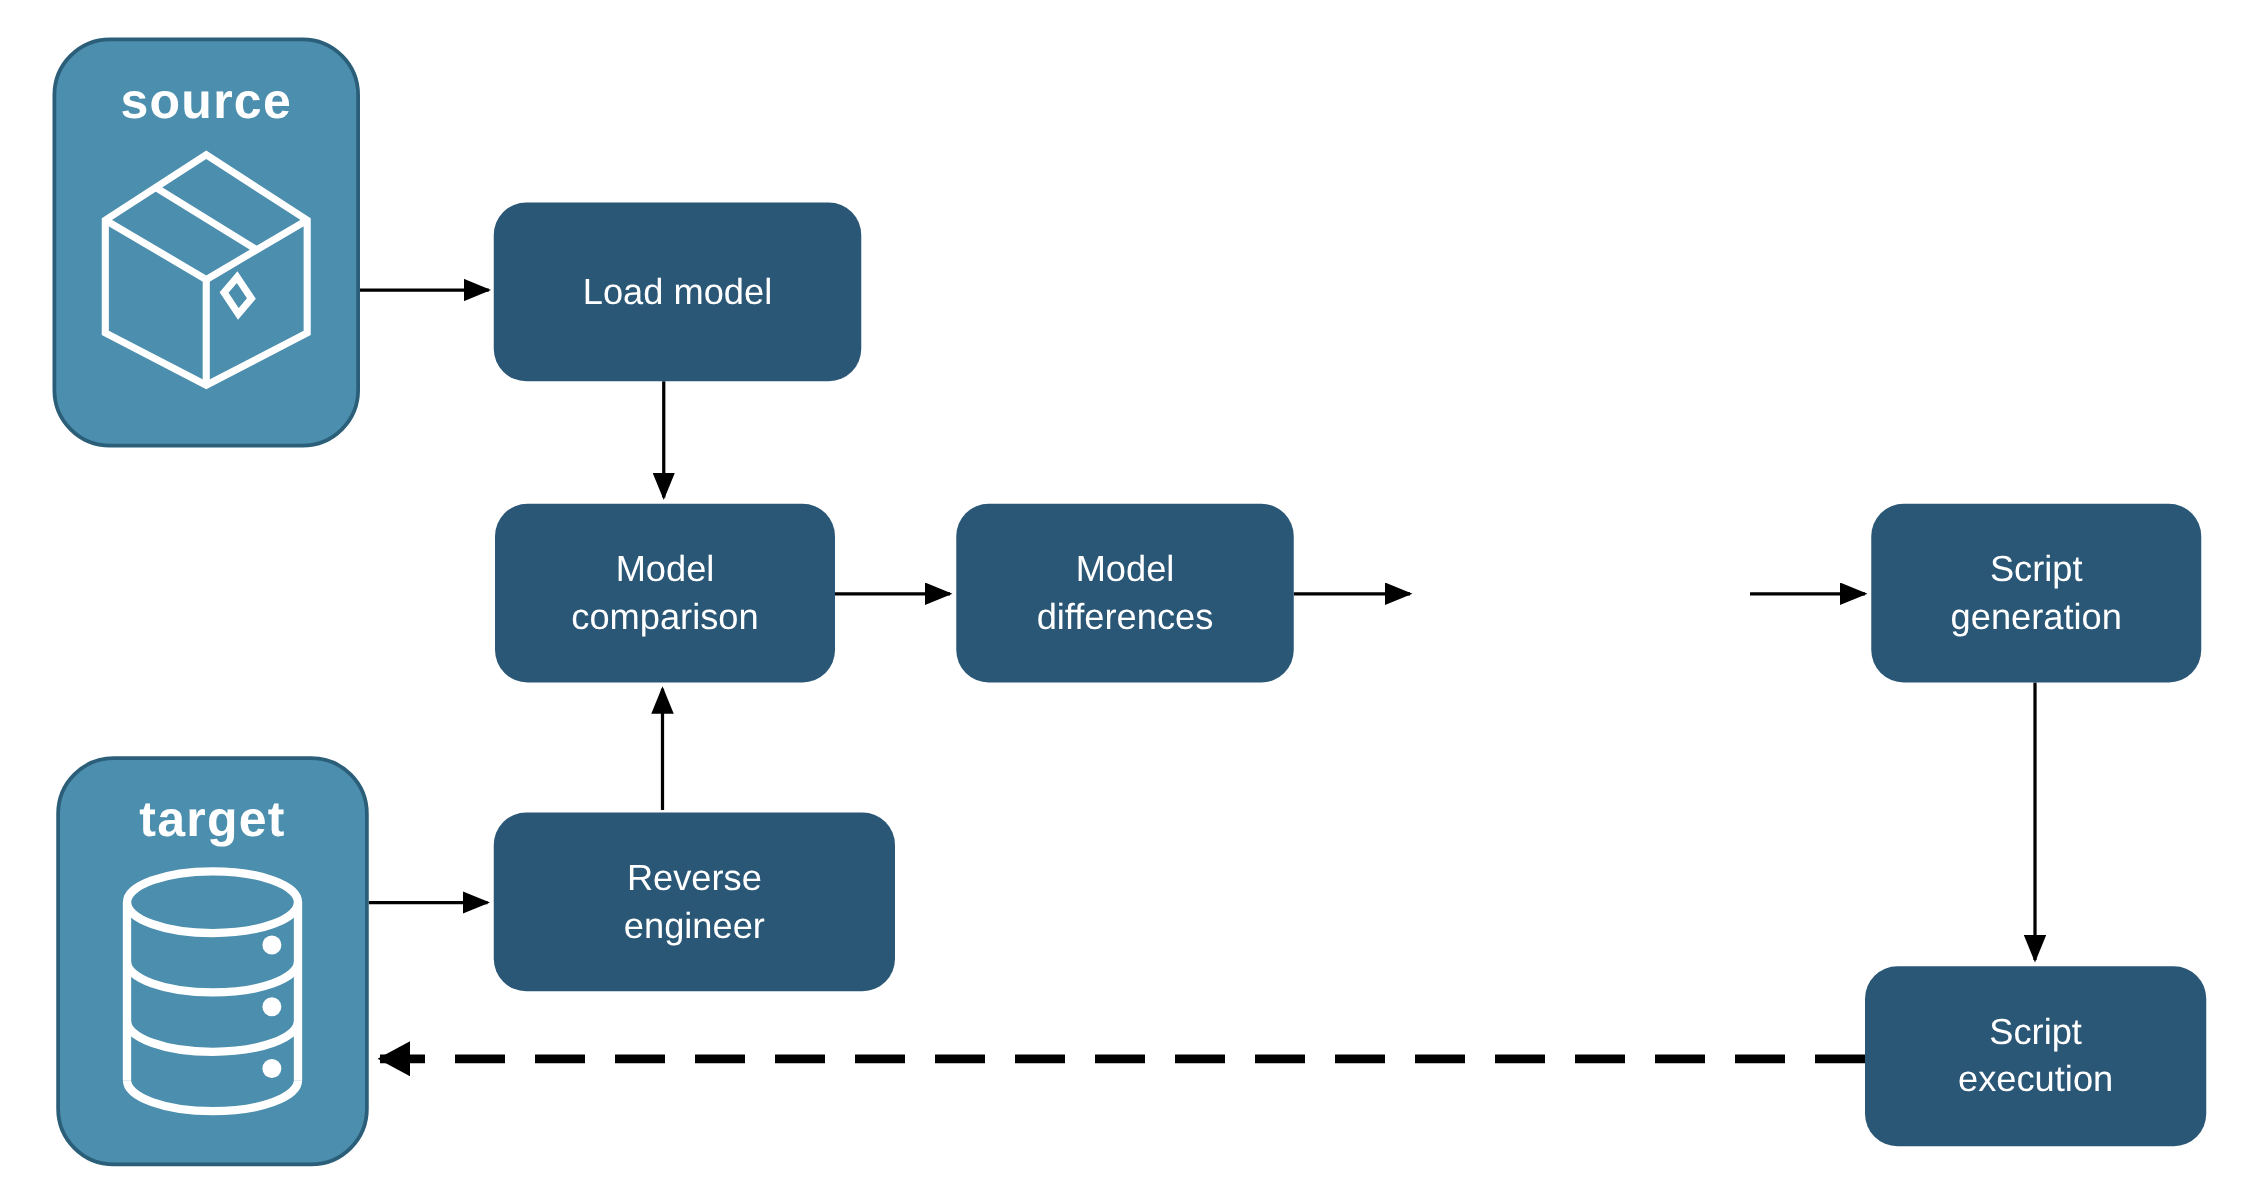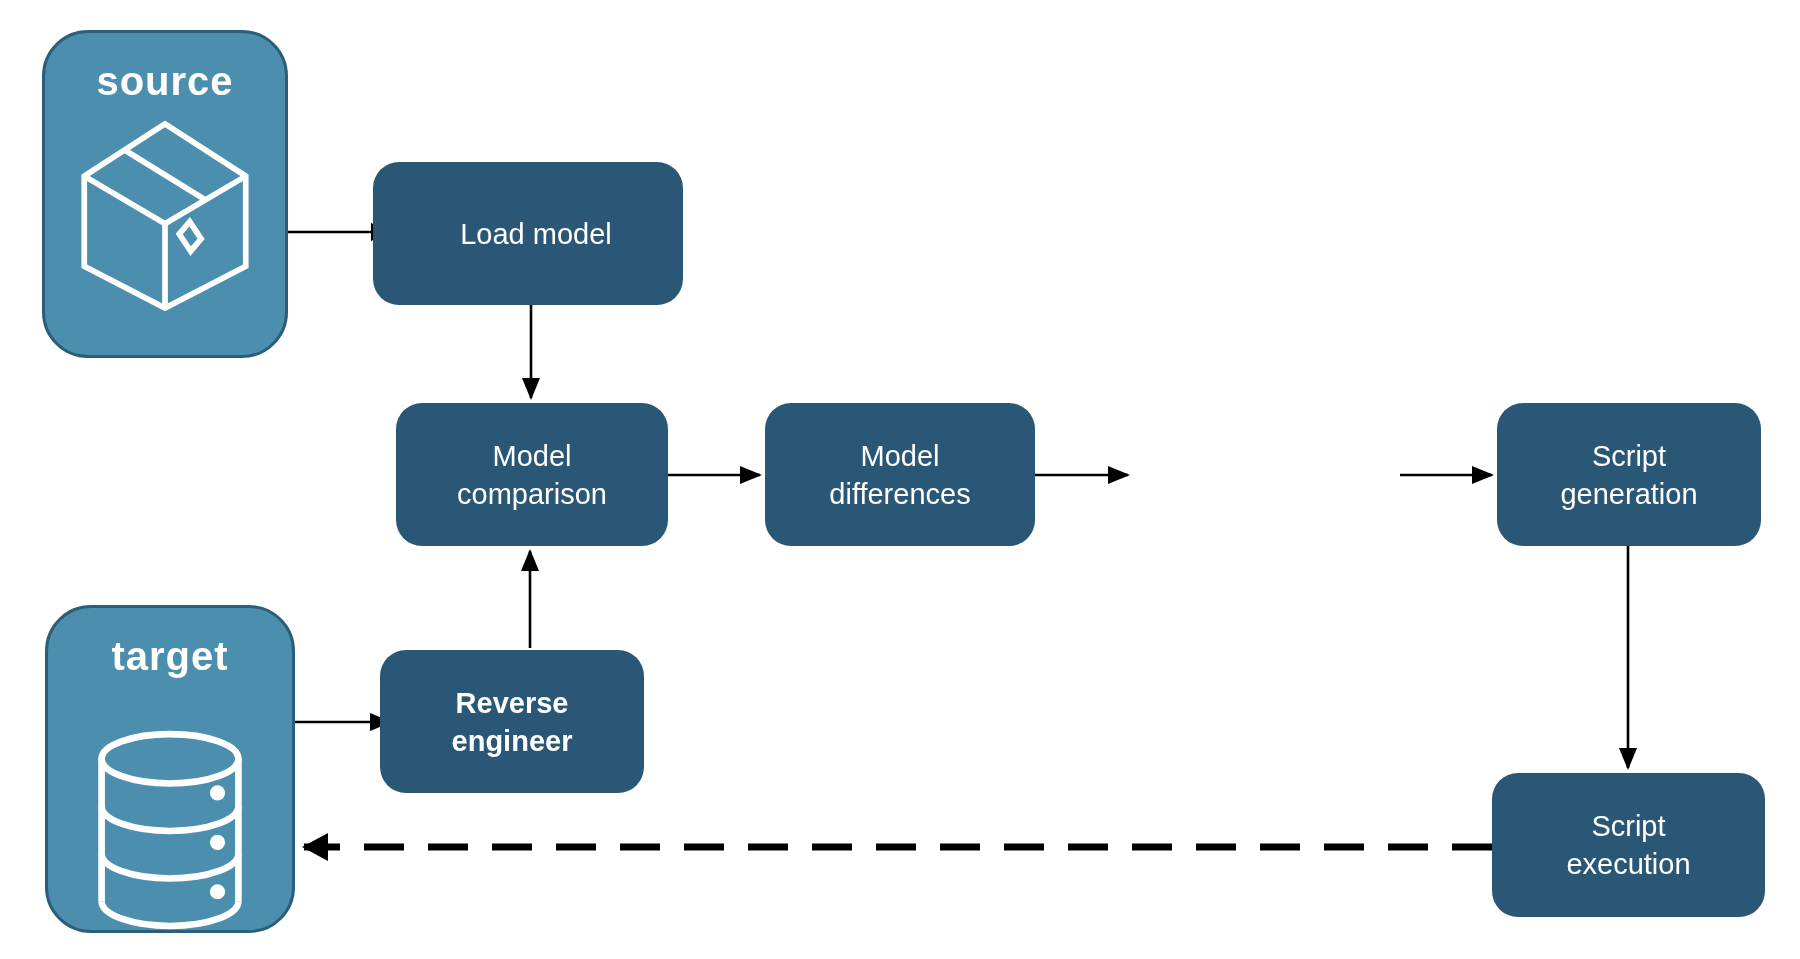--- a/index.html
+++ b/index.html
@@ -38,27 +38,27 @@
   }
   .node .node-label{
     color:#ffffff;
     font-size:29px;
     line-height:38px;
     white-space:pre-line;
   }
 
   
   #ep-source{left:30px;top:30px;width:246px;height:328px;margin-left:12px;}
-  #ep-target{left:45px;top:605px;width:250px;height:328px;justify-content:space-between;}
-  #nd-load-model{left:373px;top:162px;width:294px;height:143px;padding-left:16px;}
+  #ep-target{left:45px;top:605px;width:250px;height:328px;}
+  #nd-load-model{left:395px;top:162px;width:294px;height:143px;}
   #nd-model-comparison{left:396px;top:403px;width:272px;height:143px;}
   #nd-model-differences{left:765px;top:403px;width:270px;height:143px;}
   #nd-deployment-plan{left:1133px;top:403px;width:267px;height:143px;}
   #nd-script-generation{left:1497px;top:403px;width:264px;height:143px;}
-  #nd-reverse-engineer{left:380px;top:650px;width:264px;height:143px;font-weight:bold;}
+  #nd-reverse-engineer{left:395px;top:650px;width:321px;height:143px;}
   #nd-script-execution{left:1492px;top:773px;width:273px;height:144px;}
 </style>
 </head>
 <body>
 
 <div class="canvas">
 
   <svg class="arrows" viewBox="0 0 1800 959" xmlns="http://www.w3.org/2000/svg">
     <defs>
       <marker id="ah" markerUnits="userSpaceOnUse" markerWidth="22" markerHeight="18" refX="20" refY="9" orient="auto">

